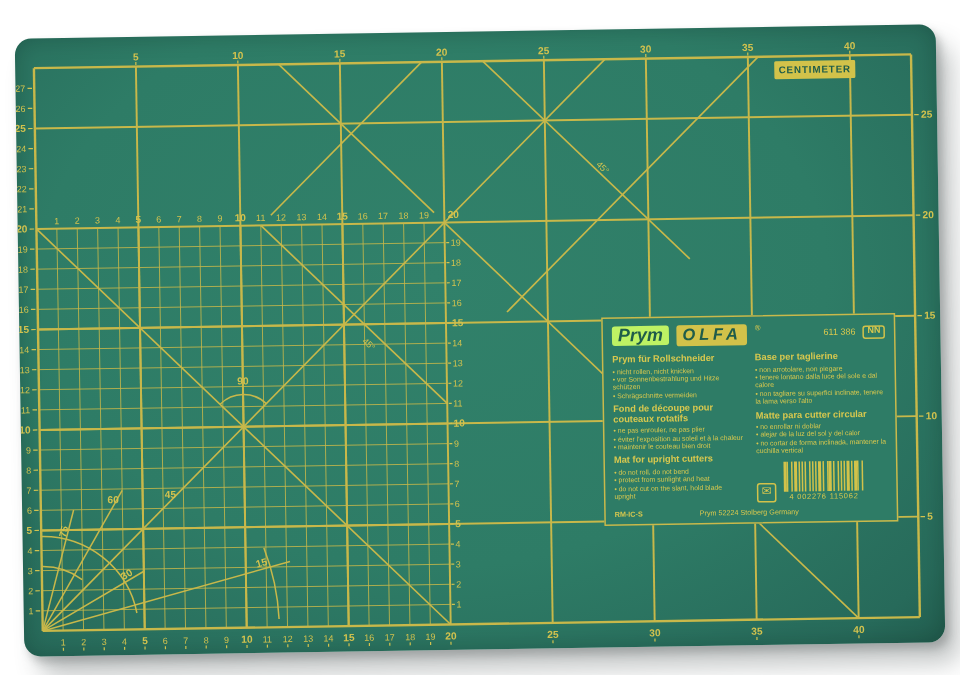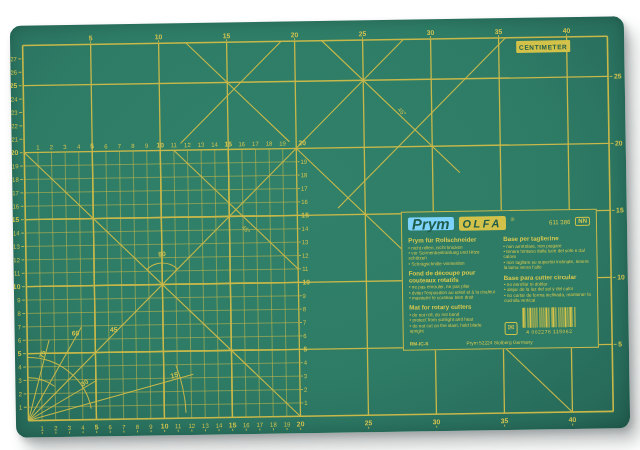--- a/index.html
+++ b/index.html
@@ -18,22 +18,22 @@
     background:#d2c24a;color:#1f5c4a;font-size:6.5px;font-weight:bold;letter-spacing:.6px;
     display:flex;align-items:center;justify-content:center;border-radius:1px;
   }
   
   .panel{
     position:absolute;left:388px;top:192px;width:196px;height:139px;
     background:#2e7c66;border:1px solid #c9b94b;box-sizing:border-box;
     padding:5px 6px 3px 6px;color:#d8c84e;display:flex;flex-direction:column;
   }
   .panel-header{display:flex;align-items:flex-start;gap:5px;height:20px;}
-  .prym-logo{background:#7dd3fc;color:#1f5c4a;border-radius:2px;padding:1px 4px;
-    font-size:15px;font-weight:bold;font-style:italic;line-height:11px;}
+  .prym-logo{background:#bef264;color:#1f5c4a;border-radius:2px;padding:1px 4px;
+    font-size:12px;font-weight:bold;font-style:italic;line-height:11px;}
   .olfa-logo{background:#d2c24a;color:#1f5c4a;border-radius:2px;padding:0 4px;
     font-size:11px;font-weight:900;font-style:italic;letter-spacing:2.5px;line-height:14px;}
   .reg{font-size:5px;vertical-align:top;color:#d8c84e;}
   .item-no{font-size:6px;margin-left:auto;margin-top:4px;}
   .nn-badge{border:1px solid #d2c24a;border-radius:2px;font-size:6px;font-weight:bold;
     padding:0px 2px;margin-top:2px;line-height:7px;}
   .panel-cols{display:flex;gap:8px;flex:1;}
   .pcol{width:50%;}
   .lang-block{margin-bottom:4px;}
   .lang-head{font-size:6.2px;font-weight:bold;line-height:1.05;margin:0 0 1px 0;}
@@ -359,39 +359,39 @@
           </div>
           <div class="lang-block">
             <p class="lang-head">Fond de découpe pour couteaux rotatifs</p>
             <ul>
               <li>ne pas enrouler, ne pas plier</li>
               <li>éviter l'exposition au soleil et à la chaleur</li>
               <li>maintenir le couteau bien droit</li>
             </ul>
           </div>
           <div class="lang-block">
-            <p class="lang-head">Mat for rotary cutters</p>
+            <p class="lang-head">Mat for upright cutters</p>
             <ul>
               <li>do not roll, do not bend</li>
               <li>protect from sunlight and heat</li>
               <li>do not cut on the slant, hold blade upright</li>
             </ul>
           </div>
         </div>
         <div class="pcol">
           <div class="lang-block">
             <p class="lang-head">Base per taglierine</p>
             <ul>
               <li>non arrotolare, non piegare</li>
               <li>tenere lontano dalla luce del sole e dal calore</li>
               <li>non tagliare su superfici inclinate, tenere la lama verso l'alto</li>
             </ul>
           </div>
           <div class="lang-block">
-            <p class="lang-head">Base para cutter circular</p>
+            <p class="lang-head">Matte para cutter circular</p>
             <ul>
               <li>no enrollar ni doblar</li>
               <li>alejar de la luz del sol y del calor</li>
               <li>no cortar de forma inclinada, mantener la cuchilla vertical</li>
             </ul>
           </div>
           <div class="barcode-row">
             <div class="pictogram">✉</div>
             <div class="barcode">
               <div class="bars" id="barcode-bars">

